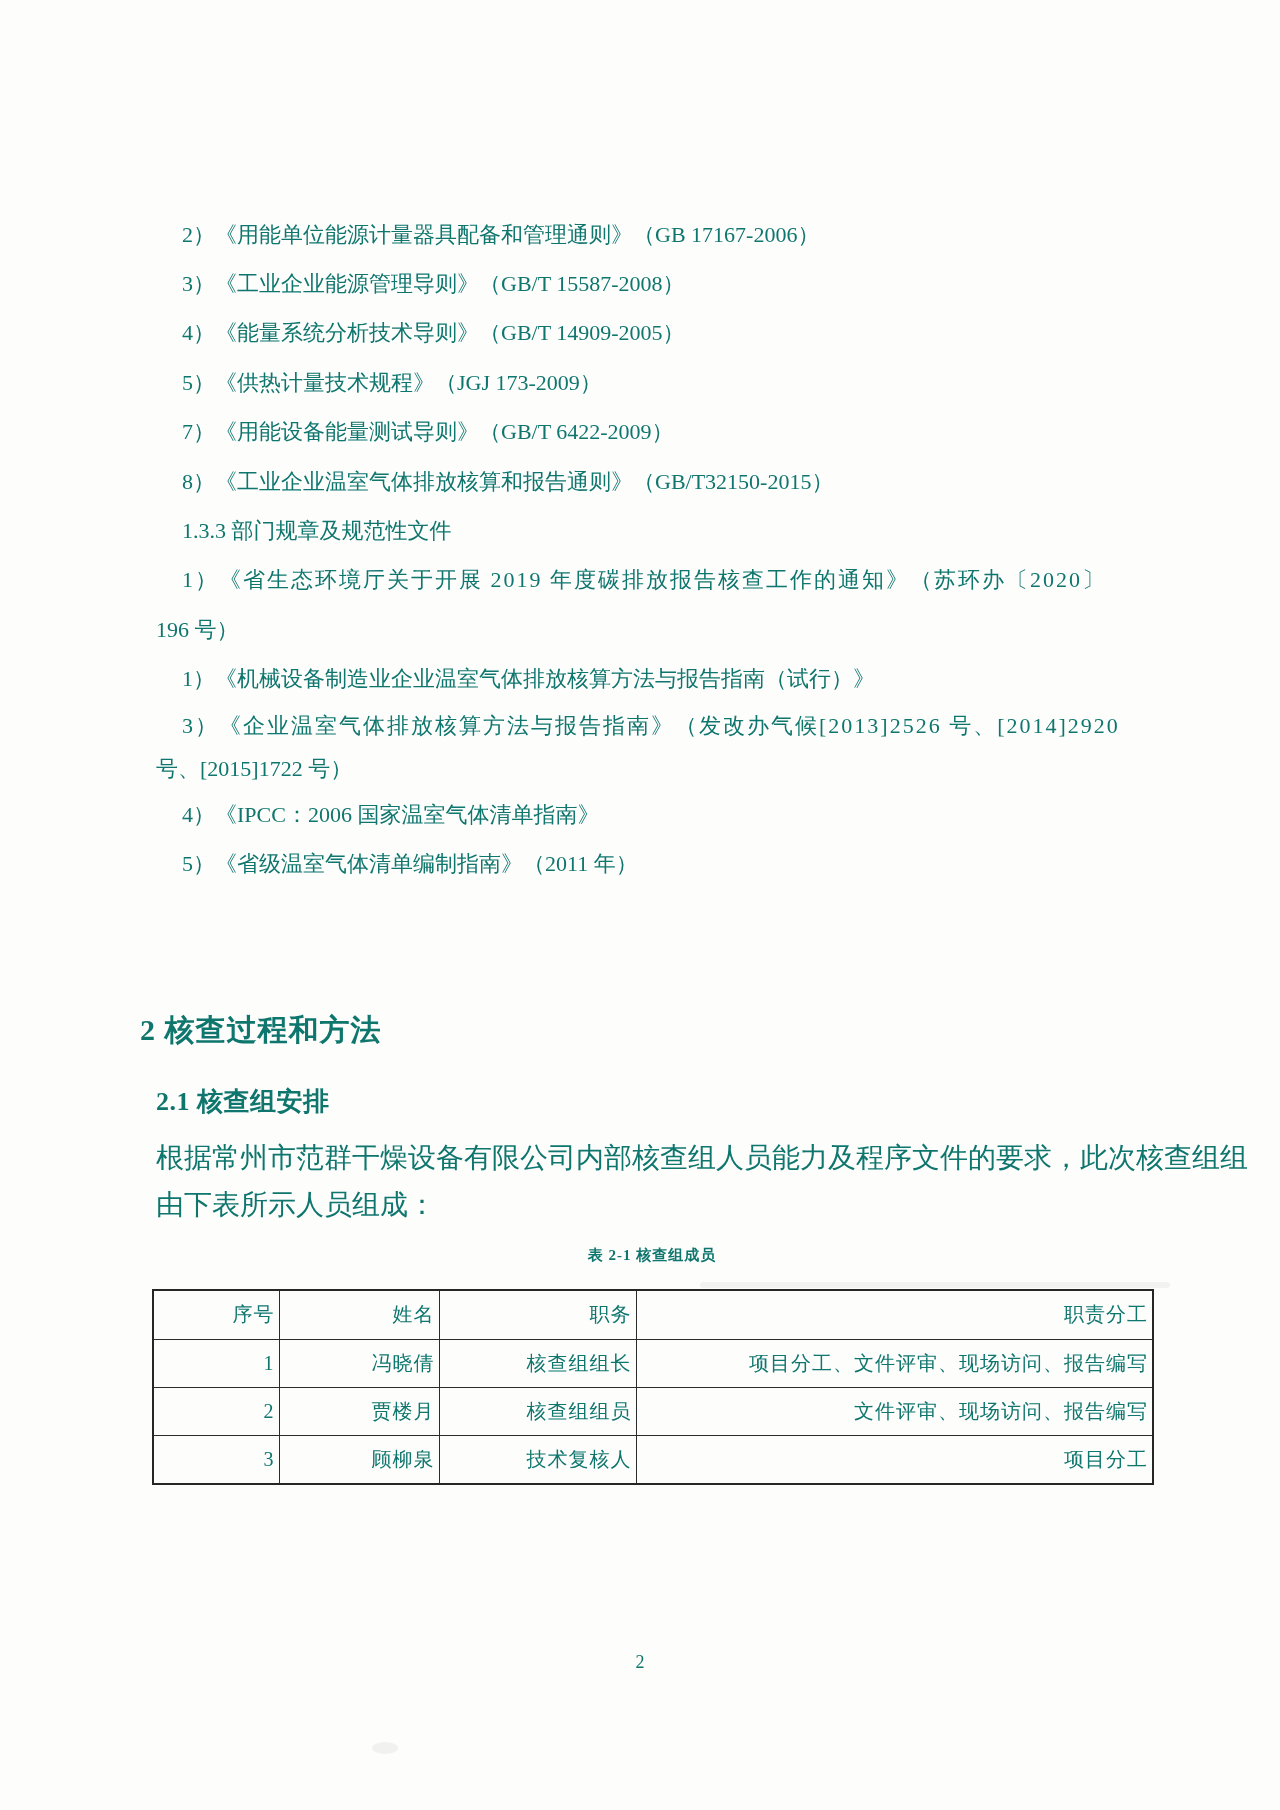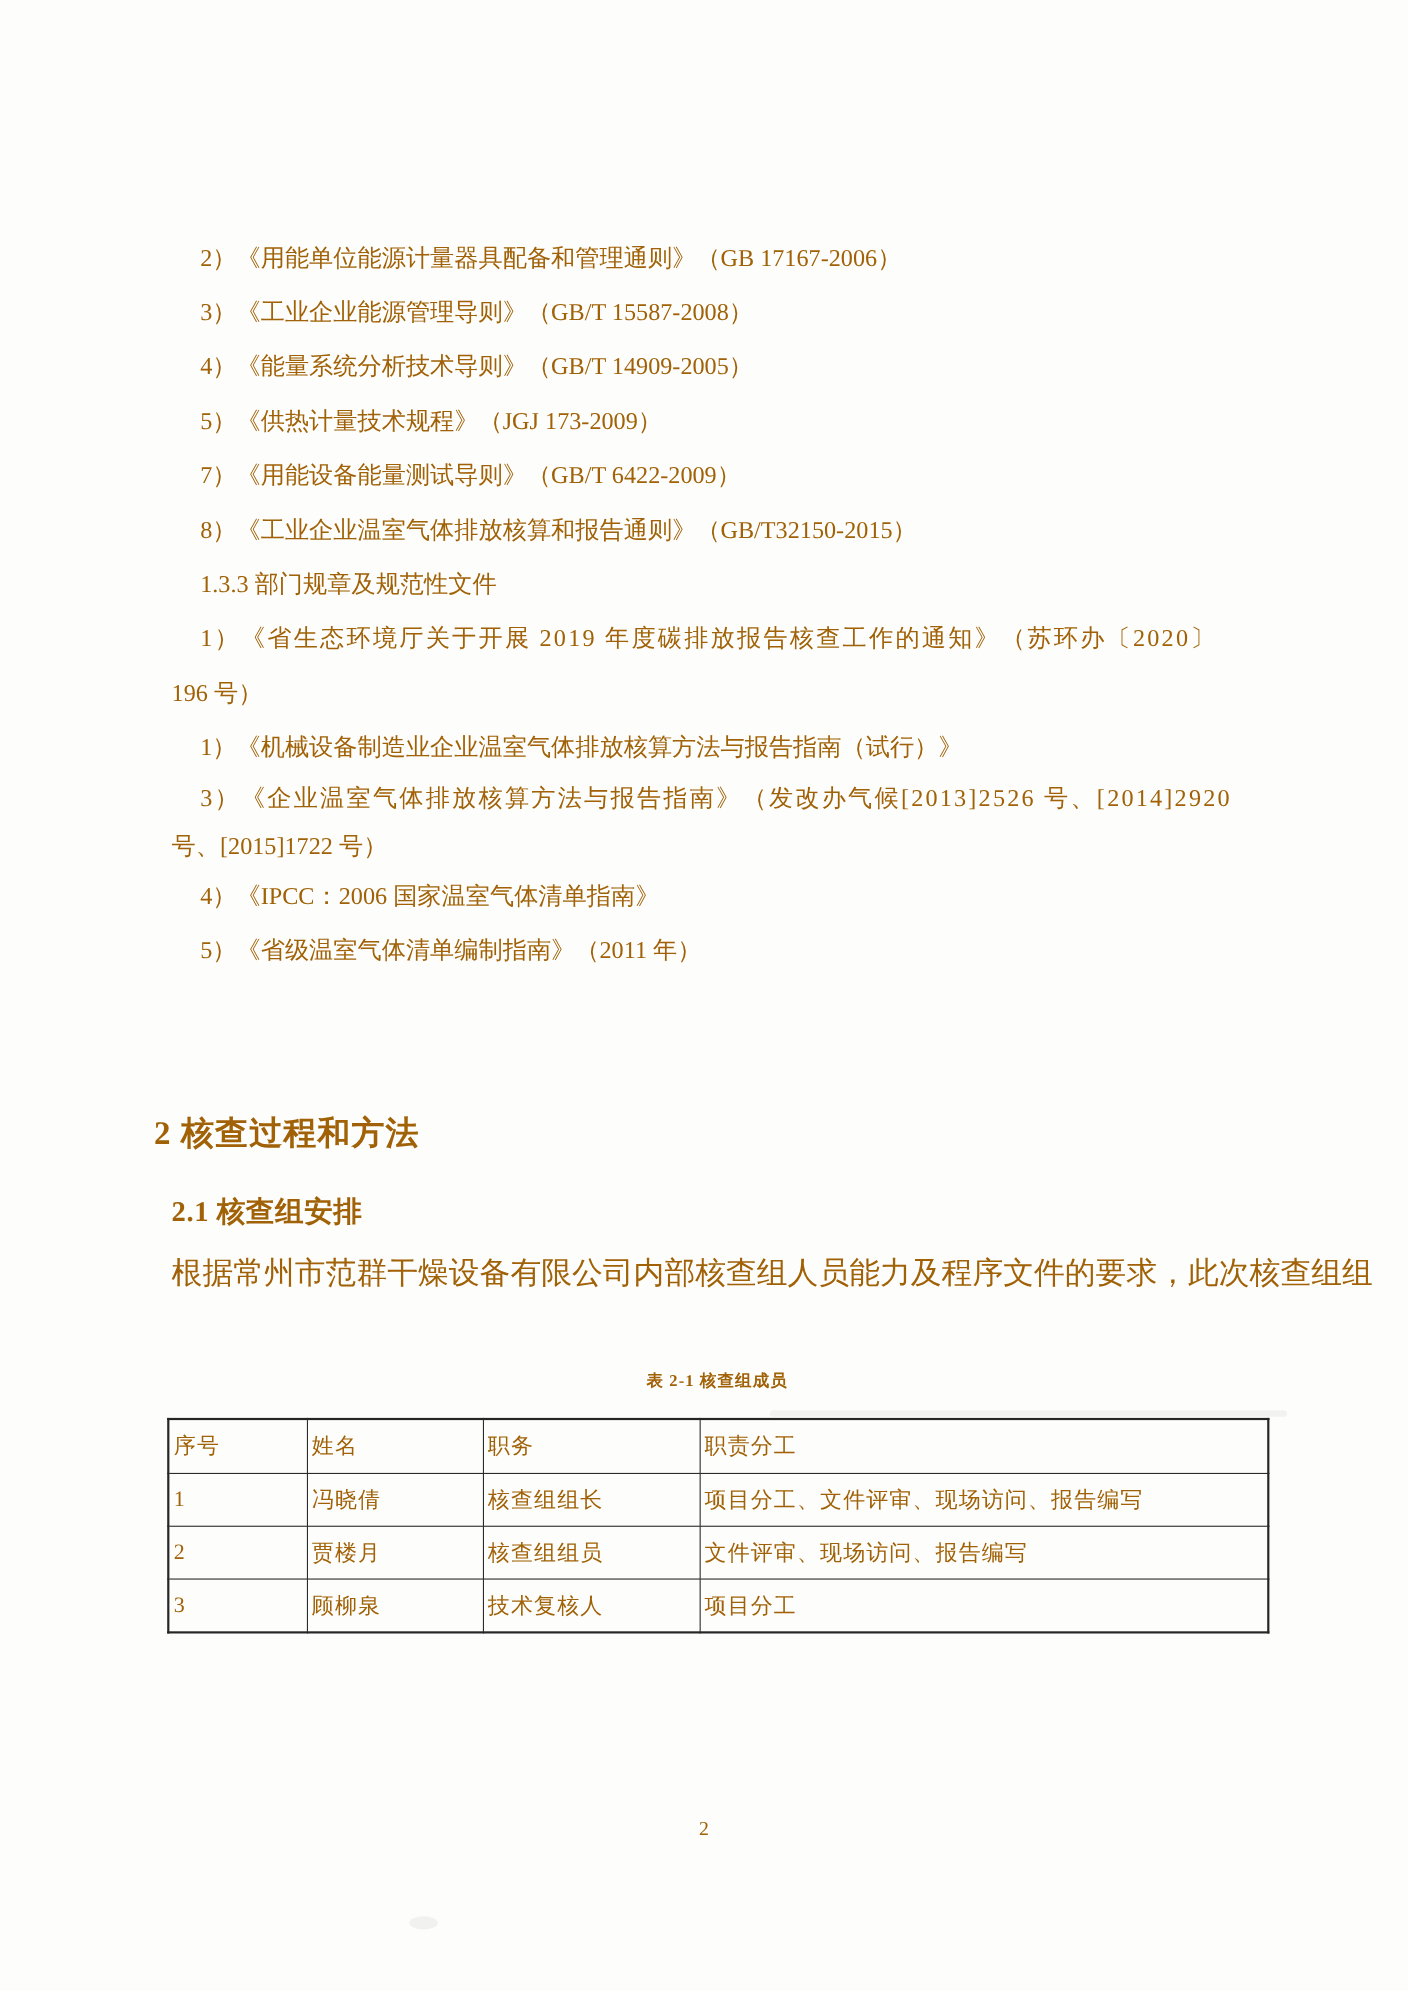--- a/index.html
+++ b/index.html
@@ -2,21 +2,21 @@
 <html><head>
 <meta charset="utf-8">
 <style>
   html,body{margin:0;padding:0;background:#ffffff;}
   .page{
     position:relative;
     width:1280px;height:1810px;
     background:#fdfdfc;
     overflow:hidden;
     font-family:"Liberation Serif","DejaVu Serif",serif;
-    color:#a16207;
+    color:#0f766e;
   }
   
   .ref-list{position:absolute;left:156px;top:210px;width:994px;}
   .doc-line{
     display:flex;align-items:center;
     font-size:22px;white-space:nowrap;
   }
   .doc-line.std{height:49.4px;}
   .doc-line.tight1{height:45px;}
   .doc-line.tight2{height:41px;}
@@ -42,21 +42,21 @@
   
   .tbl-title{
     position:absolute;left:152px;top:1246px;width:1000px;
     text-align:center;font-size:15px;font-weight:bold;
     letter-spacing:1px;
   }
   
   .tbl{
     position:absolute;left:152px;top:1289px;width:1000px;
     border-collapse:collapse;table-layout:fixed;
-    font-size:20px;text-align:left;
+    font-size:20px;text-align:right;
     border:2px solid #262626;
   }
   .tbl th,.tbl td{
     border:1.6px solid #2b2b2b;
     font-weight:normal;
     padding:0 4px;
     overflow:hidden;
     letter-spacing:1px;
   }
   .tbl thead tr{height:49px;}
@@ -104,20 +104,21 @@
       <div class="doc-line std indent">4）《IPCC：2006 国家温室气体清单指南》</div>
       <div class="doc-line std indent">5）《省级温室气体清单编制指南》（2011 年）</div>
     </div>
 
   <div class="h1">2  核查过程和方法</div>
 
   <div class="h2">2.1  核查组安排</div>
 
   <div class="para">
       <div class="pline">根据常州市范群干燥设备有限公司内部核查组人员能力及程序文件的要求，此次核查组组</div>
+      <div class="pline">由下表所示人员组成：</div>
     </div>
 
   <div class="tbl-title">表 2-1 核查组成员</div>
 
   <table class="tbl">
     <colgroup>
       <col class="col-no">
         <col class="col-name">
         <col class="col-role">
         <col class="col-duty">

